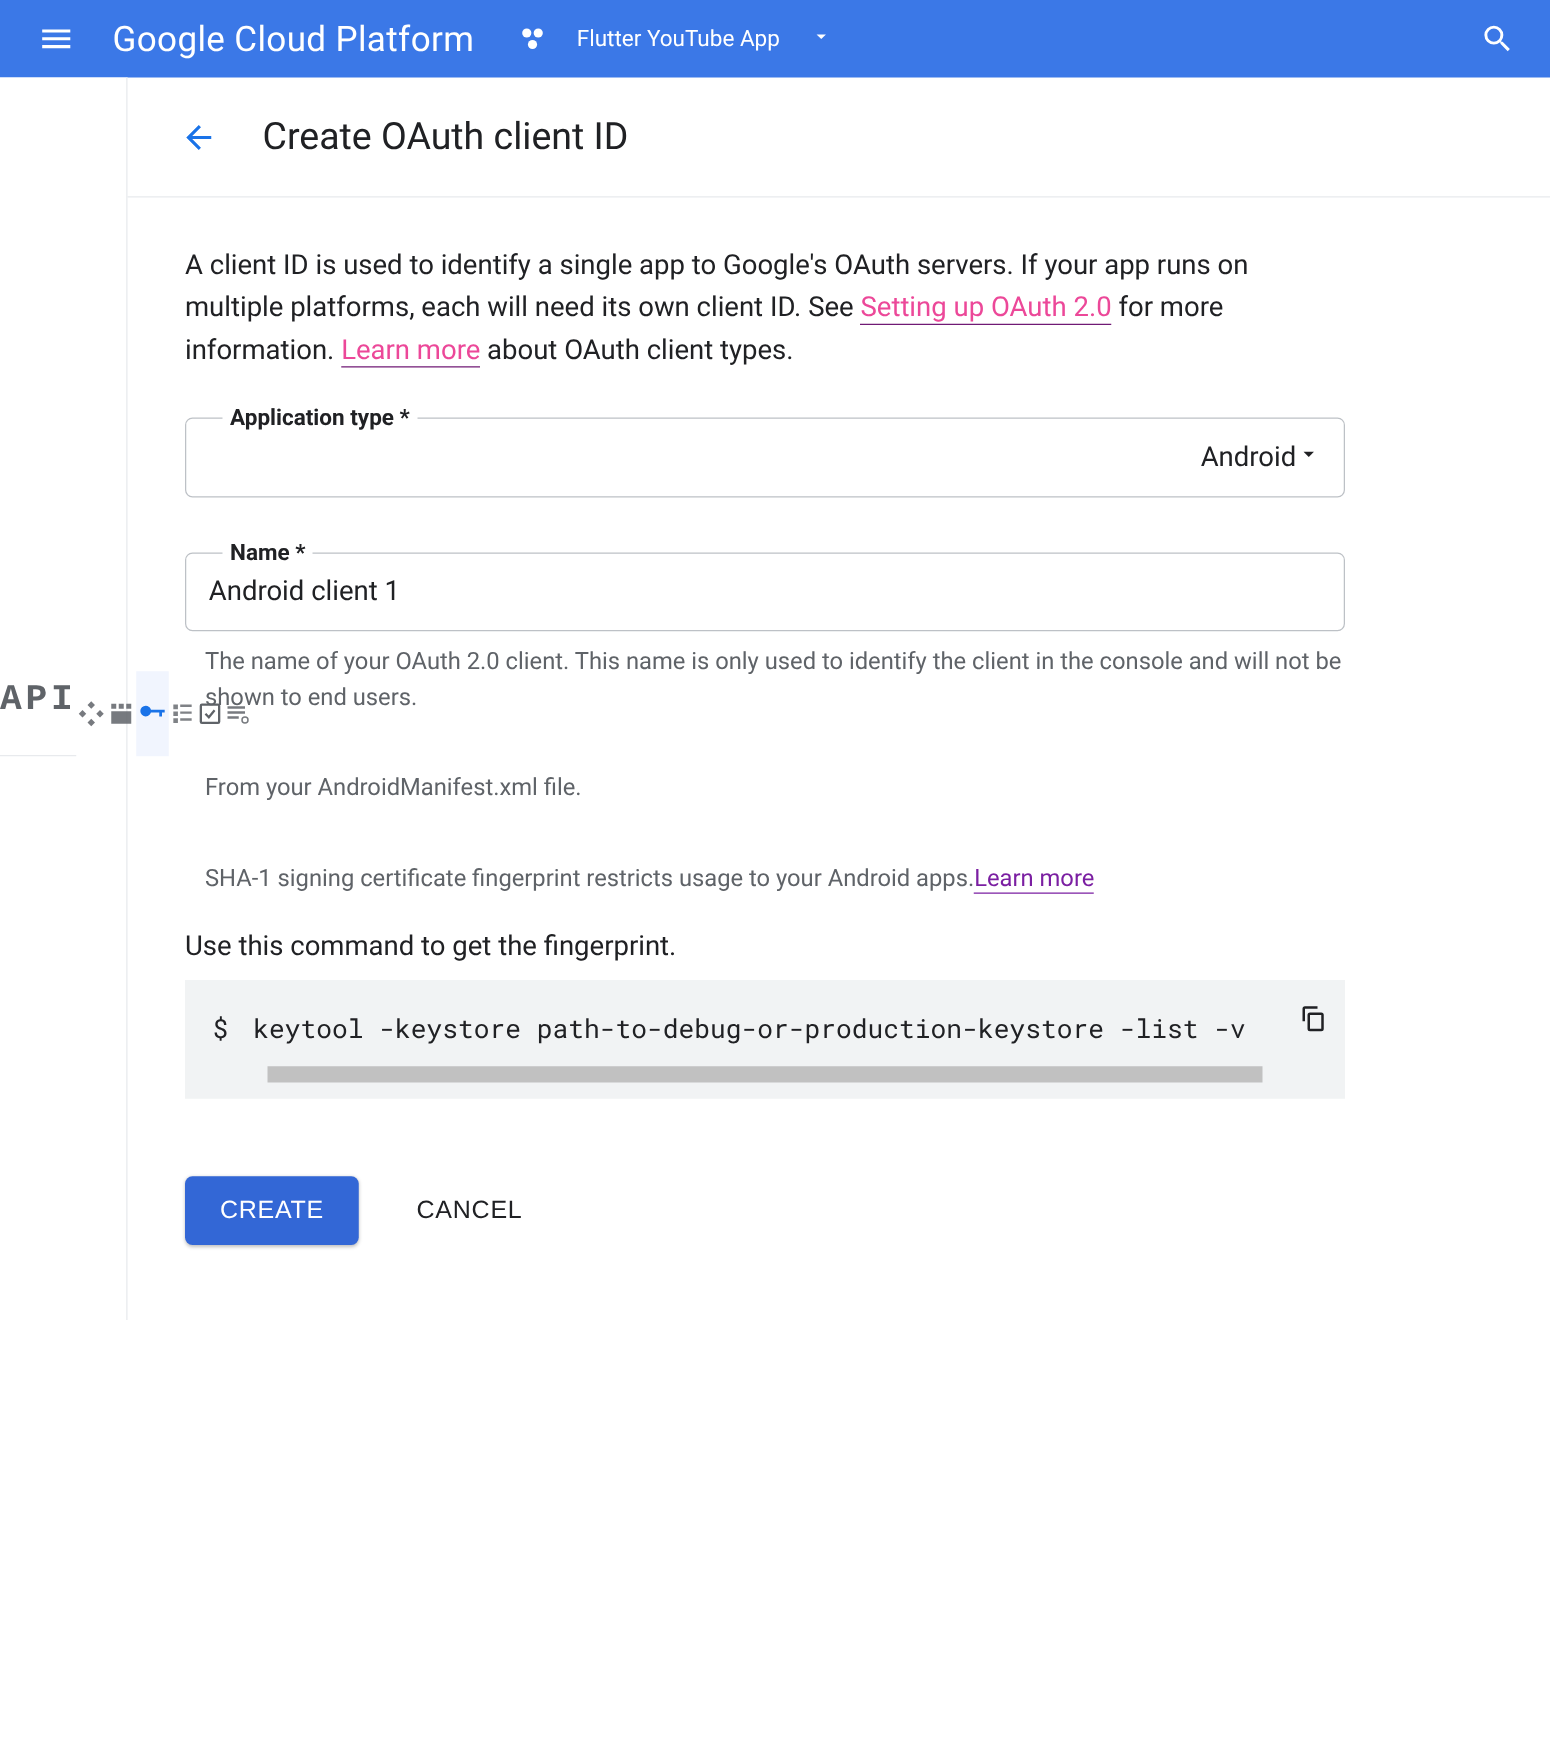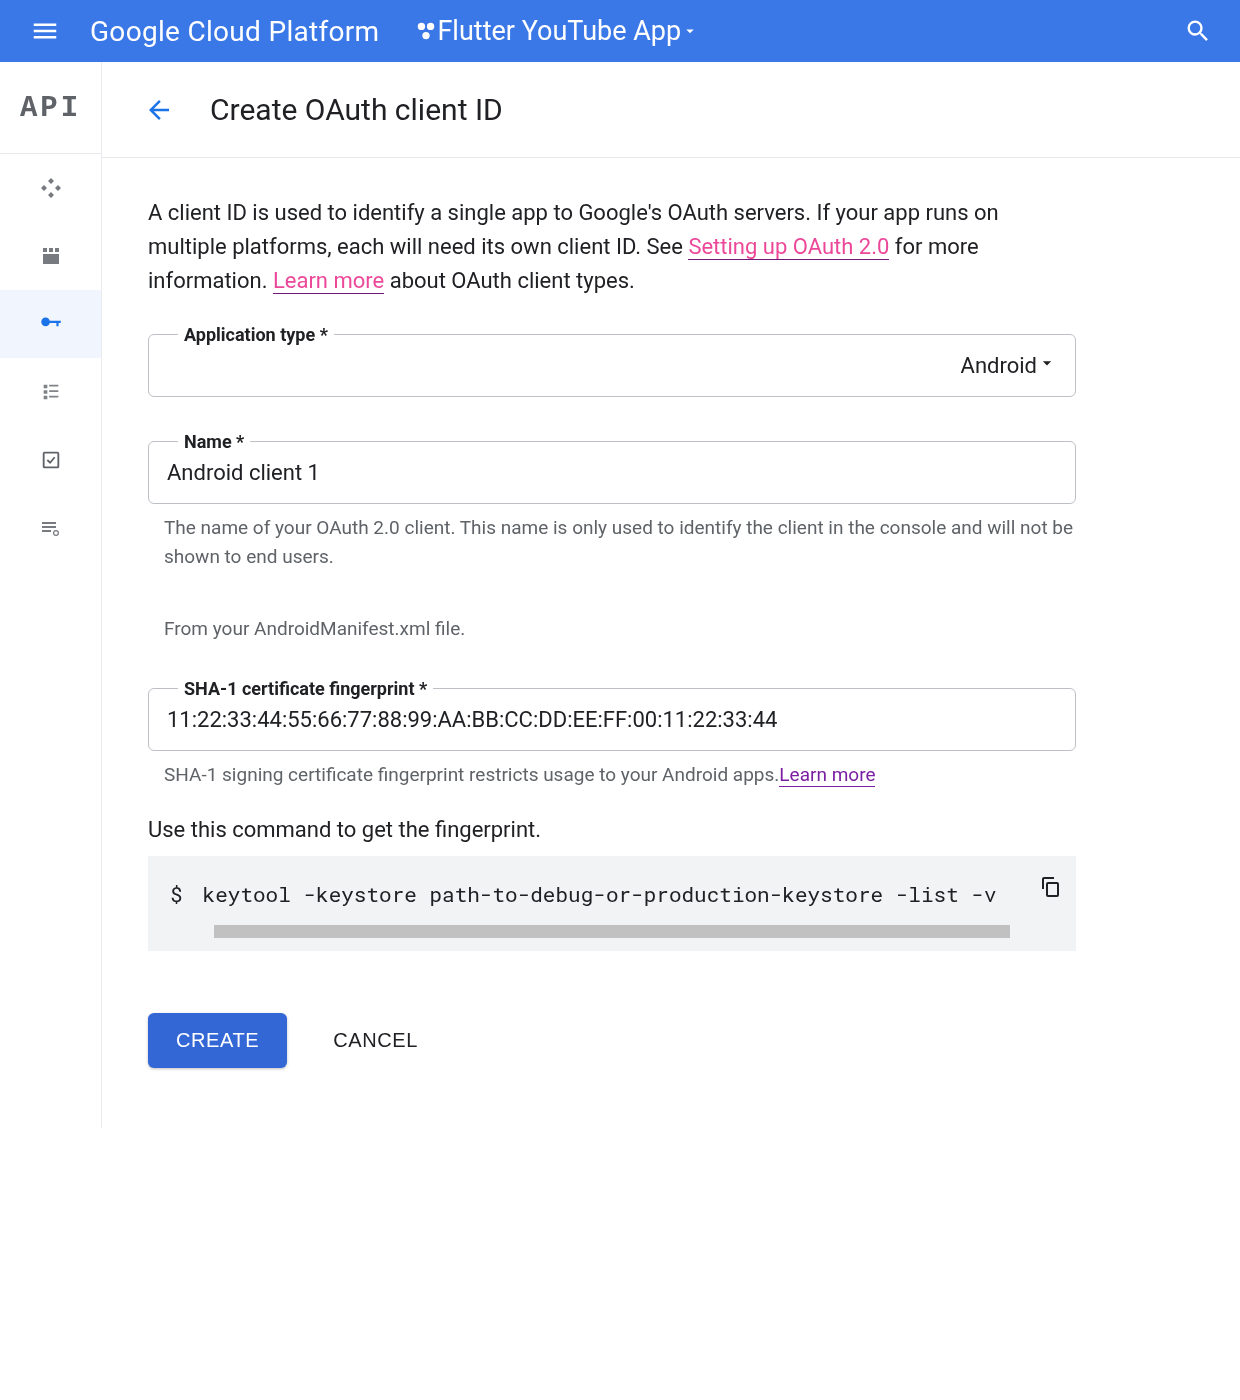--- a/index.html
+++ b/index.html
@@ -3,28 +3,28 @@
 <meta charset="utf-8">
 <style>
   * { box-sizing: border-box; margin: 0; padding: 0; }
   body { font-family: Roboto, "Helvetica Neue", Arial, sans-serif; background: #fff; color: #202124; width: 1240px; }
   
   
   .header { background: #3b78e7; height: 62px; display: flex; align-items: center; padding: 0 18px; }
   .header .menu-btn { color: #fff; padding: 12px; cursor: pointer; display: flex; }
   .header .logo { color: #fff; font-size: 28px; margin-left: 18px; letter-spacing: 0.3px; }
   .header .logo .cloud { font-weight: 400; }
-  .header .project-picker { display: flex; align-items: center; color: #fff; margin-left: 36px; cursor: pointer; gap: 0; font-size: 27px; }
+  .header .project-picker { display: flex; align-items: center; color: #fff; margin-left: 36px; cursor: pointer; gap: 24px; font-size: 18px; }
   .header .project-picker .proj-icon { display: flex; }
   .header .spacer { flex: 1; }
   .header .search-btn { color: #fff; padding: 10px; cursor: pointer; display: flex; }
 
   
   .shell { display: flex; }
-  .sidebar { width: 102px; background: #fff; border-right: 1px solid #e8eaed; padding-top: 24px; display: flex; flex-direction: column; align-items: center; }
+  .sidebar { width: 102px; background: #fff; border-right: 1px solid #e8eaed; padding-top: 24px; display: flex; flex-direction: row; align-items: center; }
   .sidebar .api-label { font-family: "Courier New", monospace; font-size: 29px; font-weight: 700; color: #5f6368; letter-spacing: 3px; padding: 6px 0 28px; border-bottom: 1px solid #e8eaed; width: 100%; text-align: center; }
   .sidebar .nav-icon { width: 100%; height: 68px; display: flex; align-items: center; justify-content: center; color: #5f6368; cursor: pointer; }
   .sidebar .nav-icon.active { background: #f1f5fe; color: #1a73e8; }
   .content { flex: 1; }
 
   
   .page-header { height: 96px; border-bottom: 1px solid #e8eaed; display: flex; align-items: center; padding: 0 42px; gap: 36px; }
   .page-header .back-btn { color: #1a73e8; cursor: pointer; display: flex; }
   .page-header h1 { font-size: 30px; font-weight: 400; color: #202124; }
 
@@ -160,24 +160,20 @@
           <input class="field" value="Android client 1" style="">
         </div>
         <div class="helper">The name of your OAuth 2.0 client. This name is only used to identify the client in the console and will not be shown to end users.</div>
       </div>
 
       <div class="field-group">
         <div class="helper">From your AndroidManifest.xml file.</div>
       </div>
 
       <div class="field-group" style="margin-bottom:28px">
-        <div class="field-wrap">
-          <div class="field-label">SHA-1 certificate fingerprint *</div>
-          <input class="field" value="11:22:33:44:55:66:77:88:99:AA:BB:CC:DD:EE:FF:00:11:22:33:44" style="">
-        </div>
         <div class="helper">
           <span>SHA-1 signing certificate fingerprint restricts usage to your Android apps.</span><a href="#">Learn more</a>
         </div>
       </div>
 
       <div class="cmd-label">Use this command to get the fingerprint.</div>
       <div class="code-block">
         <div class="code-inner">
           <span class="prompt">$</span><span>keytool -keystore path-to-debug-or-production-keystore -list -v</span>
         </div>

